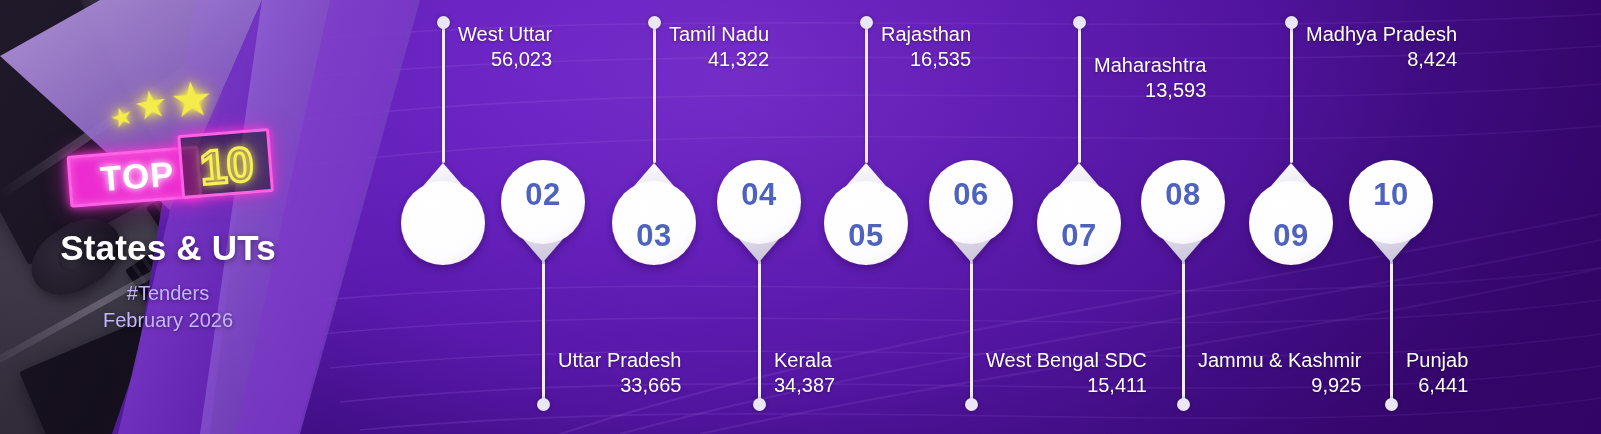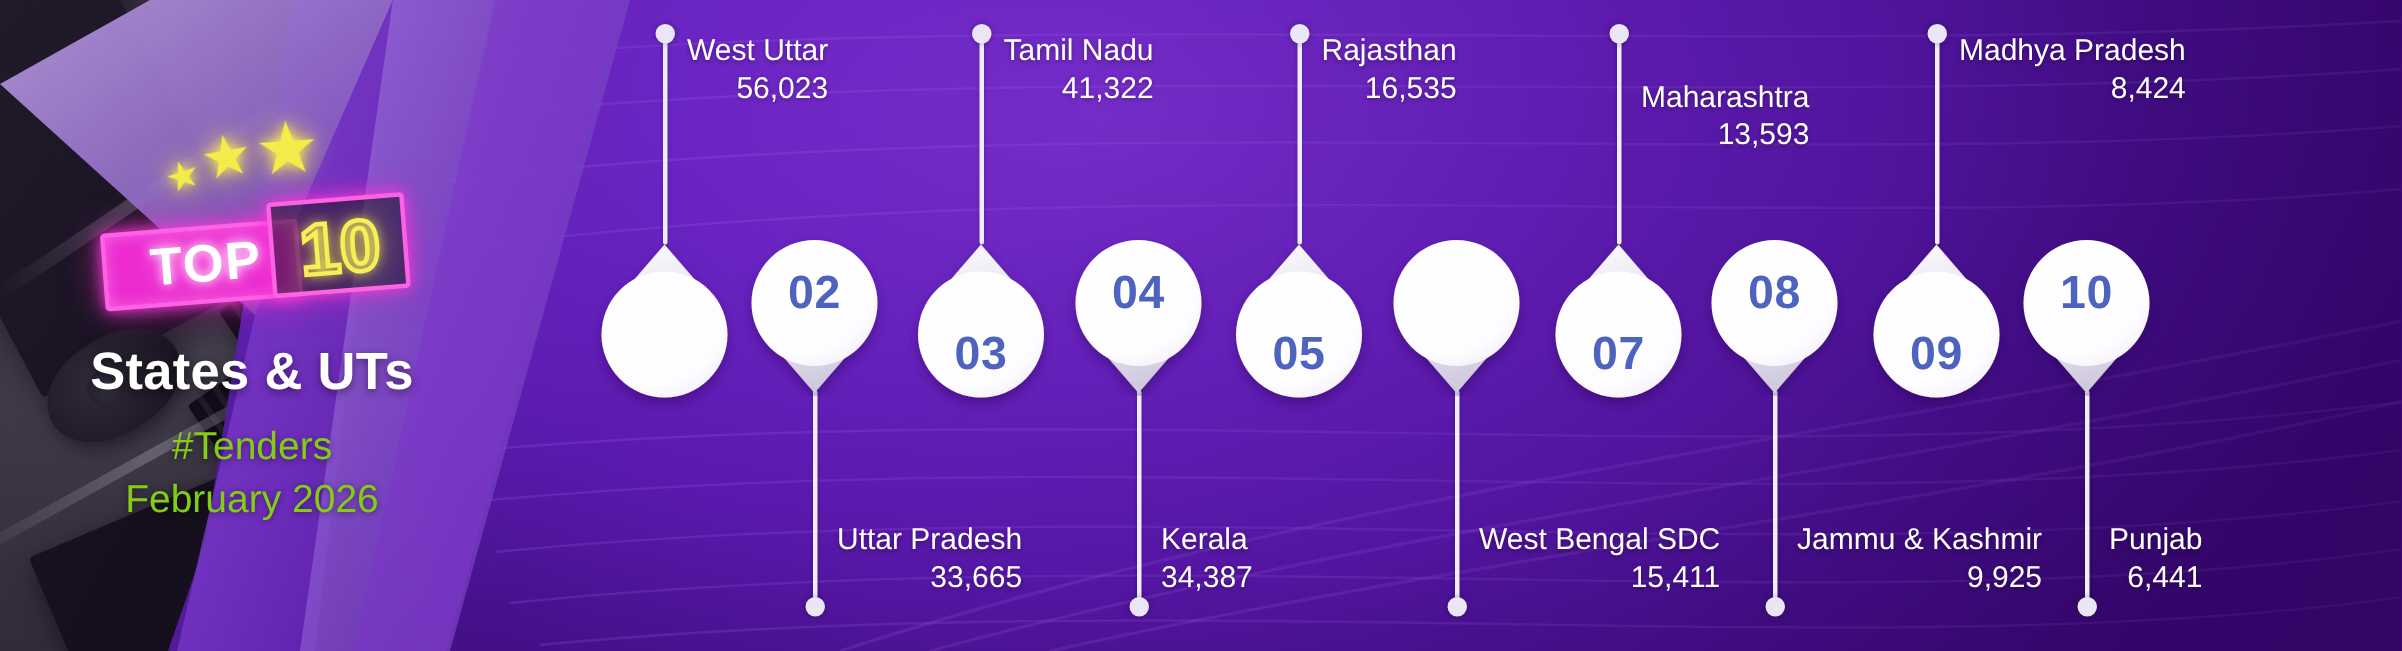--- a/index.html
+++ b/index.html
@@ -147,21 +147,21 @@
     -webkit-text-stroke:3px #f6ef55;
     text-shadow:0 0 8px rgba(246,239,85,.95),0 0 18px rgba(240,225,60,.75);
   }
 
   .brand-title{
     margin-top:24px;
     font-size:35px;font-weight:bold;color:#ffffff;letter-spacing:.2px;
     text-shadow:0 2px 6px rgba(0,0,0,.45);
   }
   .brand-sub{
-    margin-top:12px;font-size:26px;color:#84cc16;line-height:1.34;
+    margin-top:12px;font-size:20px;color:#c4b5fd;line-height:1.34;
     text-shadow:0 1px 4px rgba(0,0,0,.45);
   }
 
   
   .timeline{position:absolute;inset:0;}
   .node{position:absolute;}
 
   .connector{
     position:absolute;width:3px;
     background:#f0ecfa;
@@ -454,20 +454,21 @@
       </radialGradient>
       <filter id="sh" x="-40%" y="-40%" width="190%" height="190%">
         <feDropShadow dx="0" dy="4" stdDeviation="4" flood-color="#2b0a58" flood-opacity="0.45"></feDropShadow>
       </filter>
     </defs>
     <g filter="url(#sh)">
               <path d="M48 118 L86 74 L48 32 L10 74 Z" fill="url(#plate)"></path>
               <circle cx="48" cy="58" r="42" fill="url(#disc)"></circle>
             </g>
   </svg>
+      <div class="num">06</div>
     </div>
     <div class="label" style="left:986px;top:348px;">
       <div class="name">West Bengal SDC</div>
       <div class="val">15,411</div>
     </div>
   </div>
       <div class="node">
     <div class="connector" style="left:1077.5px;top:22px;height:141px;"></div>
     <div class="dot" style="left:1072.5px;top:16px;"></div>
     <div class="badge up" style="left:1031px;top:161px;">

